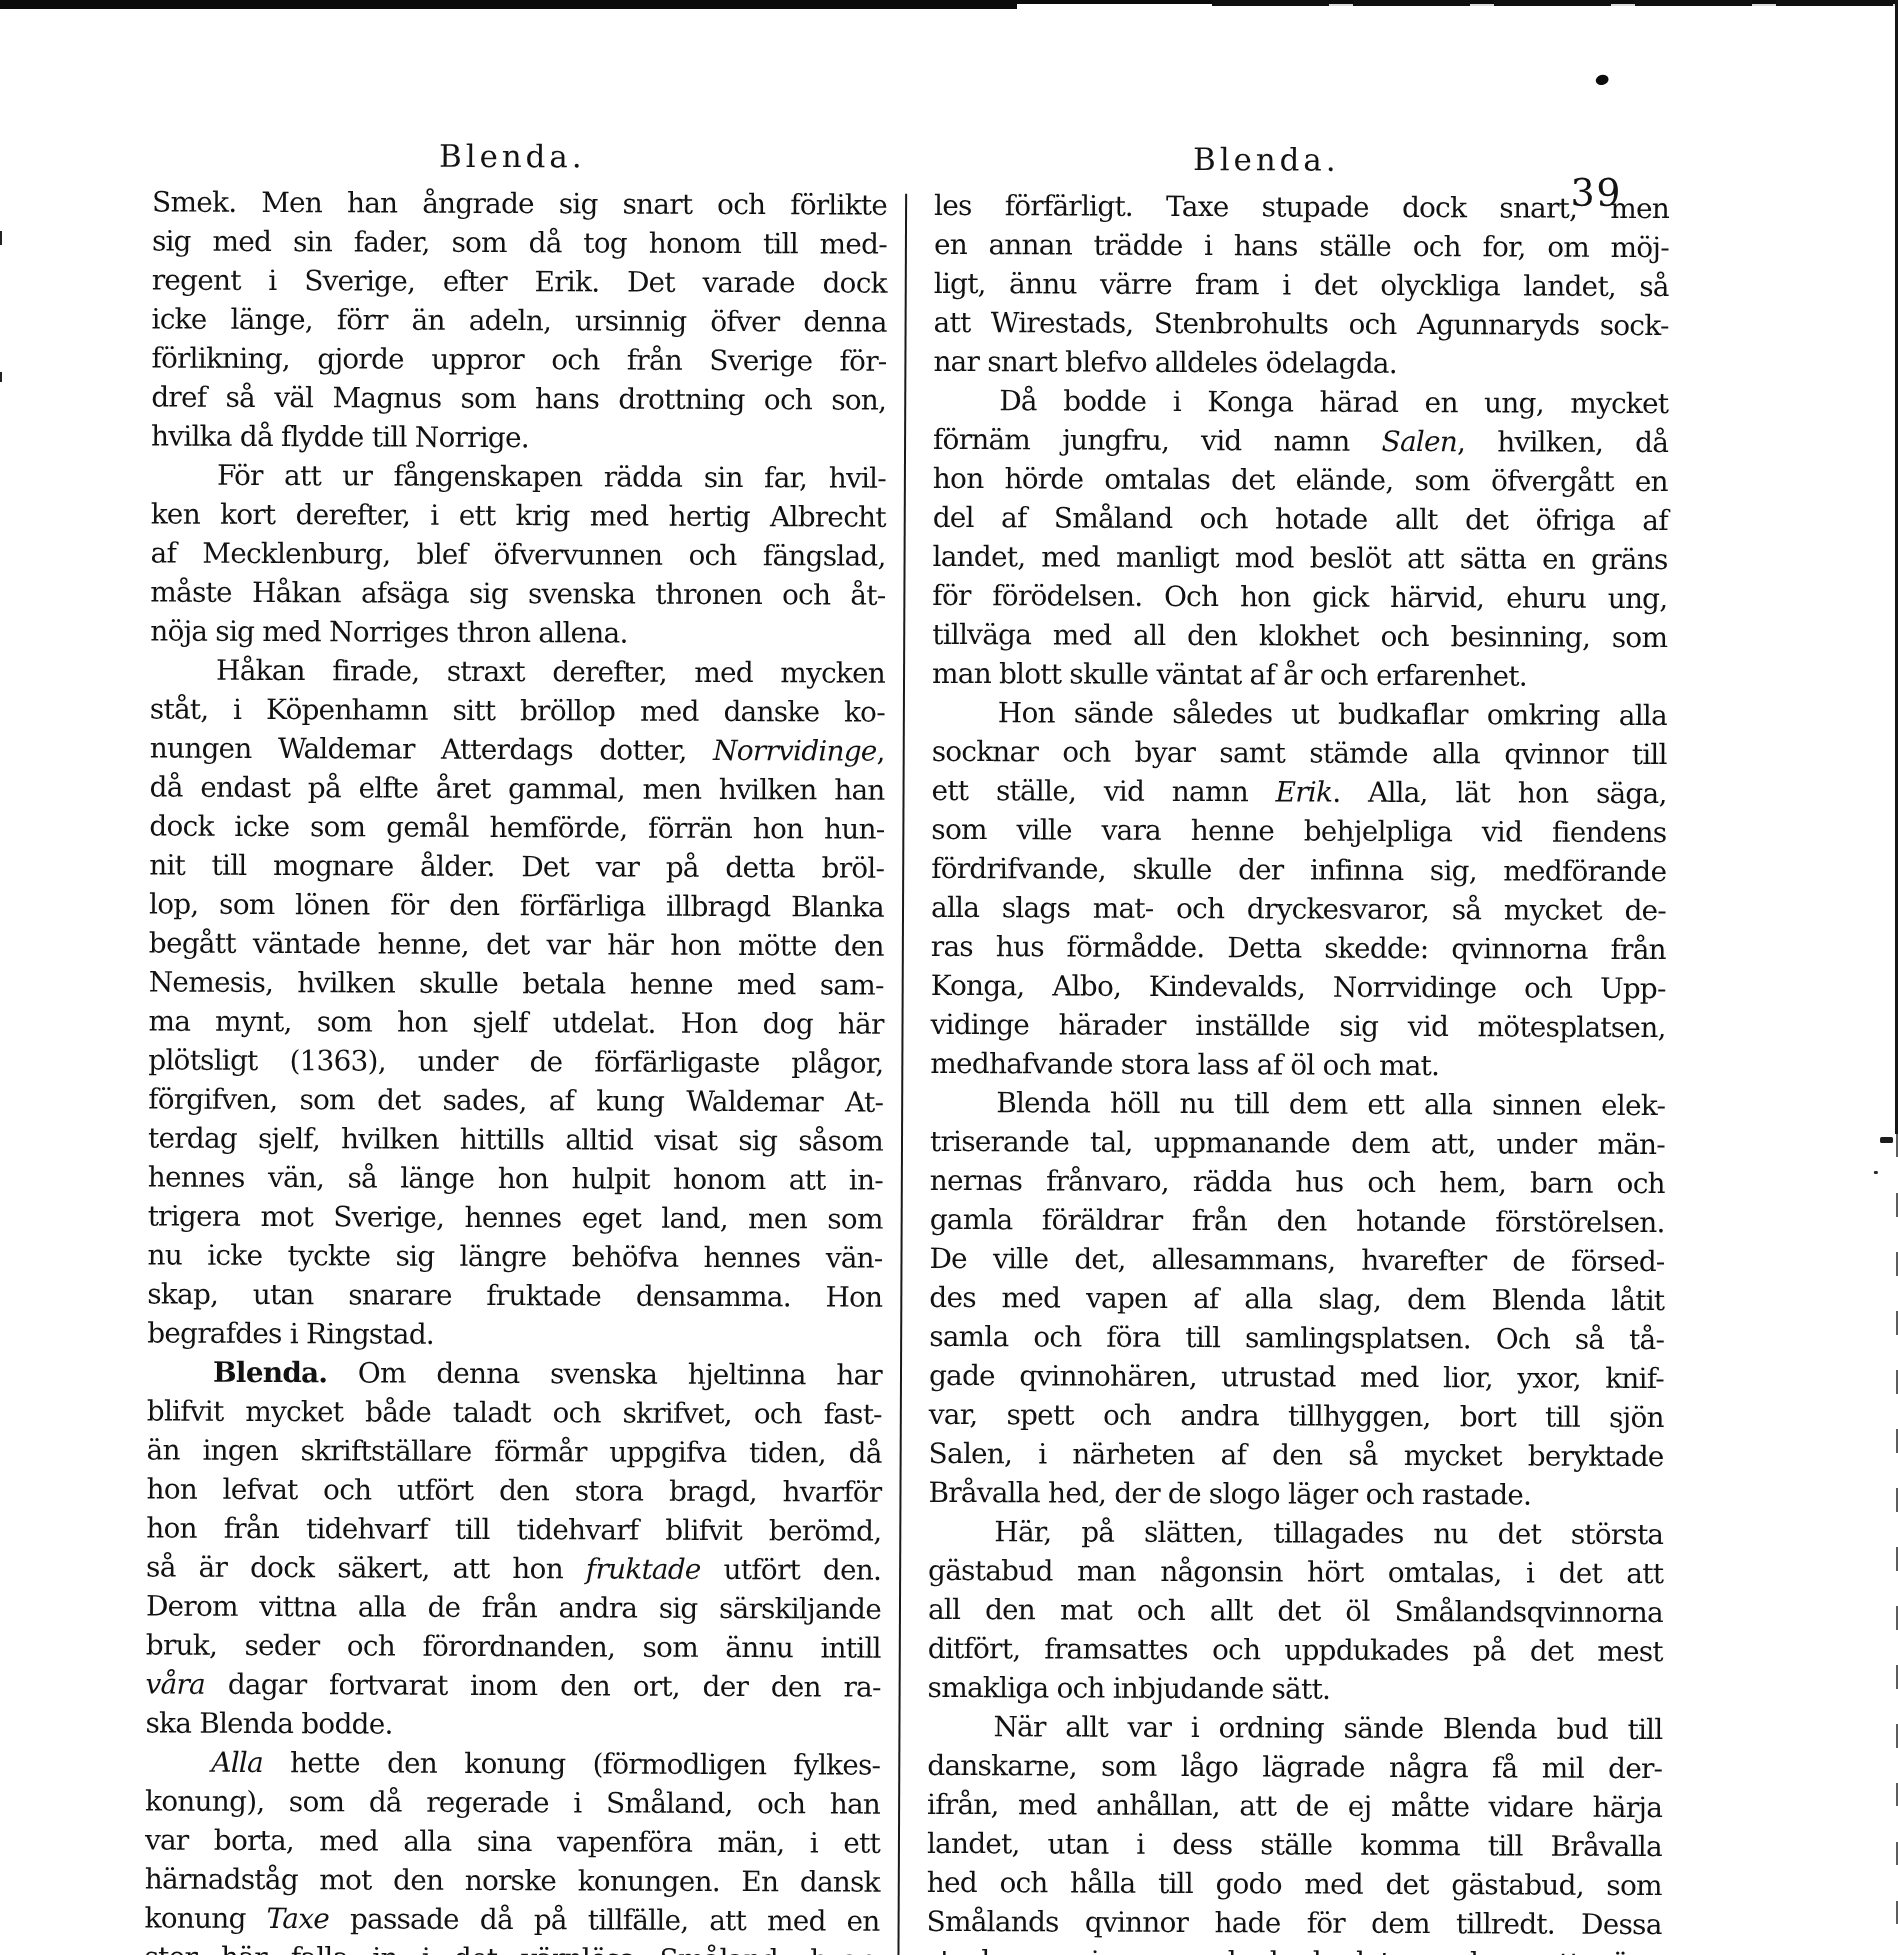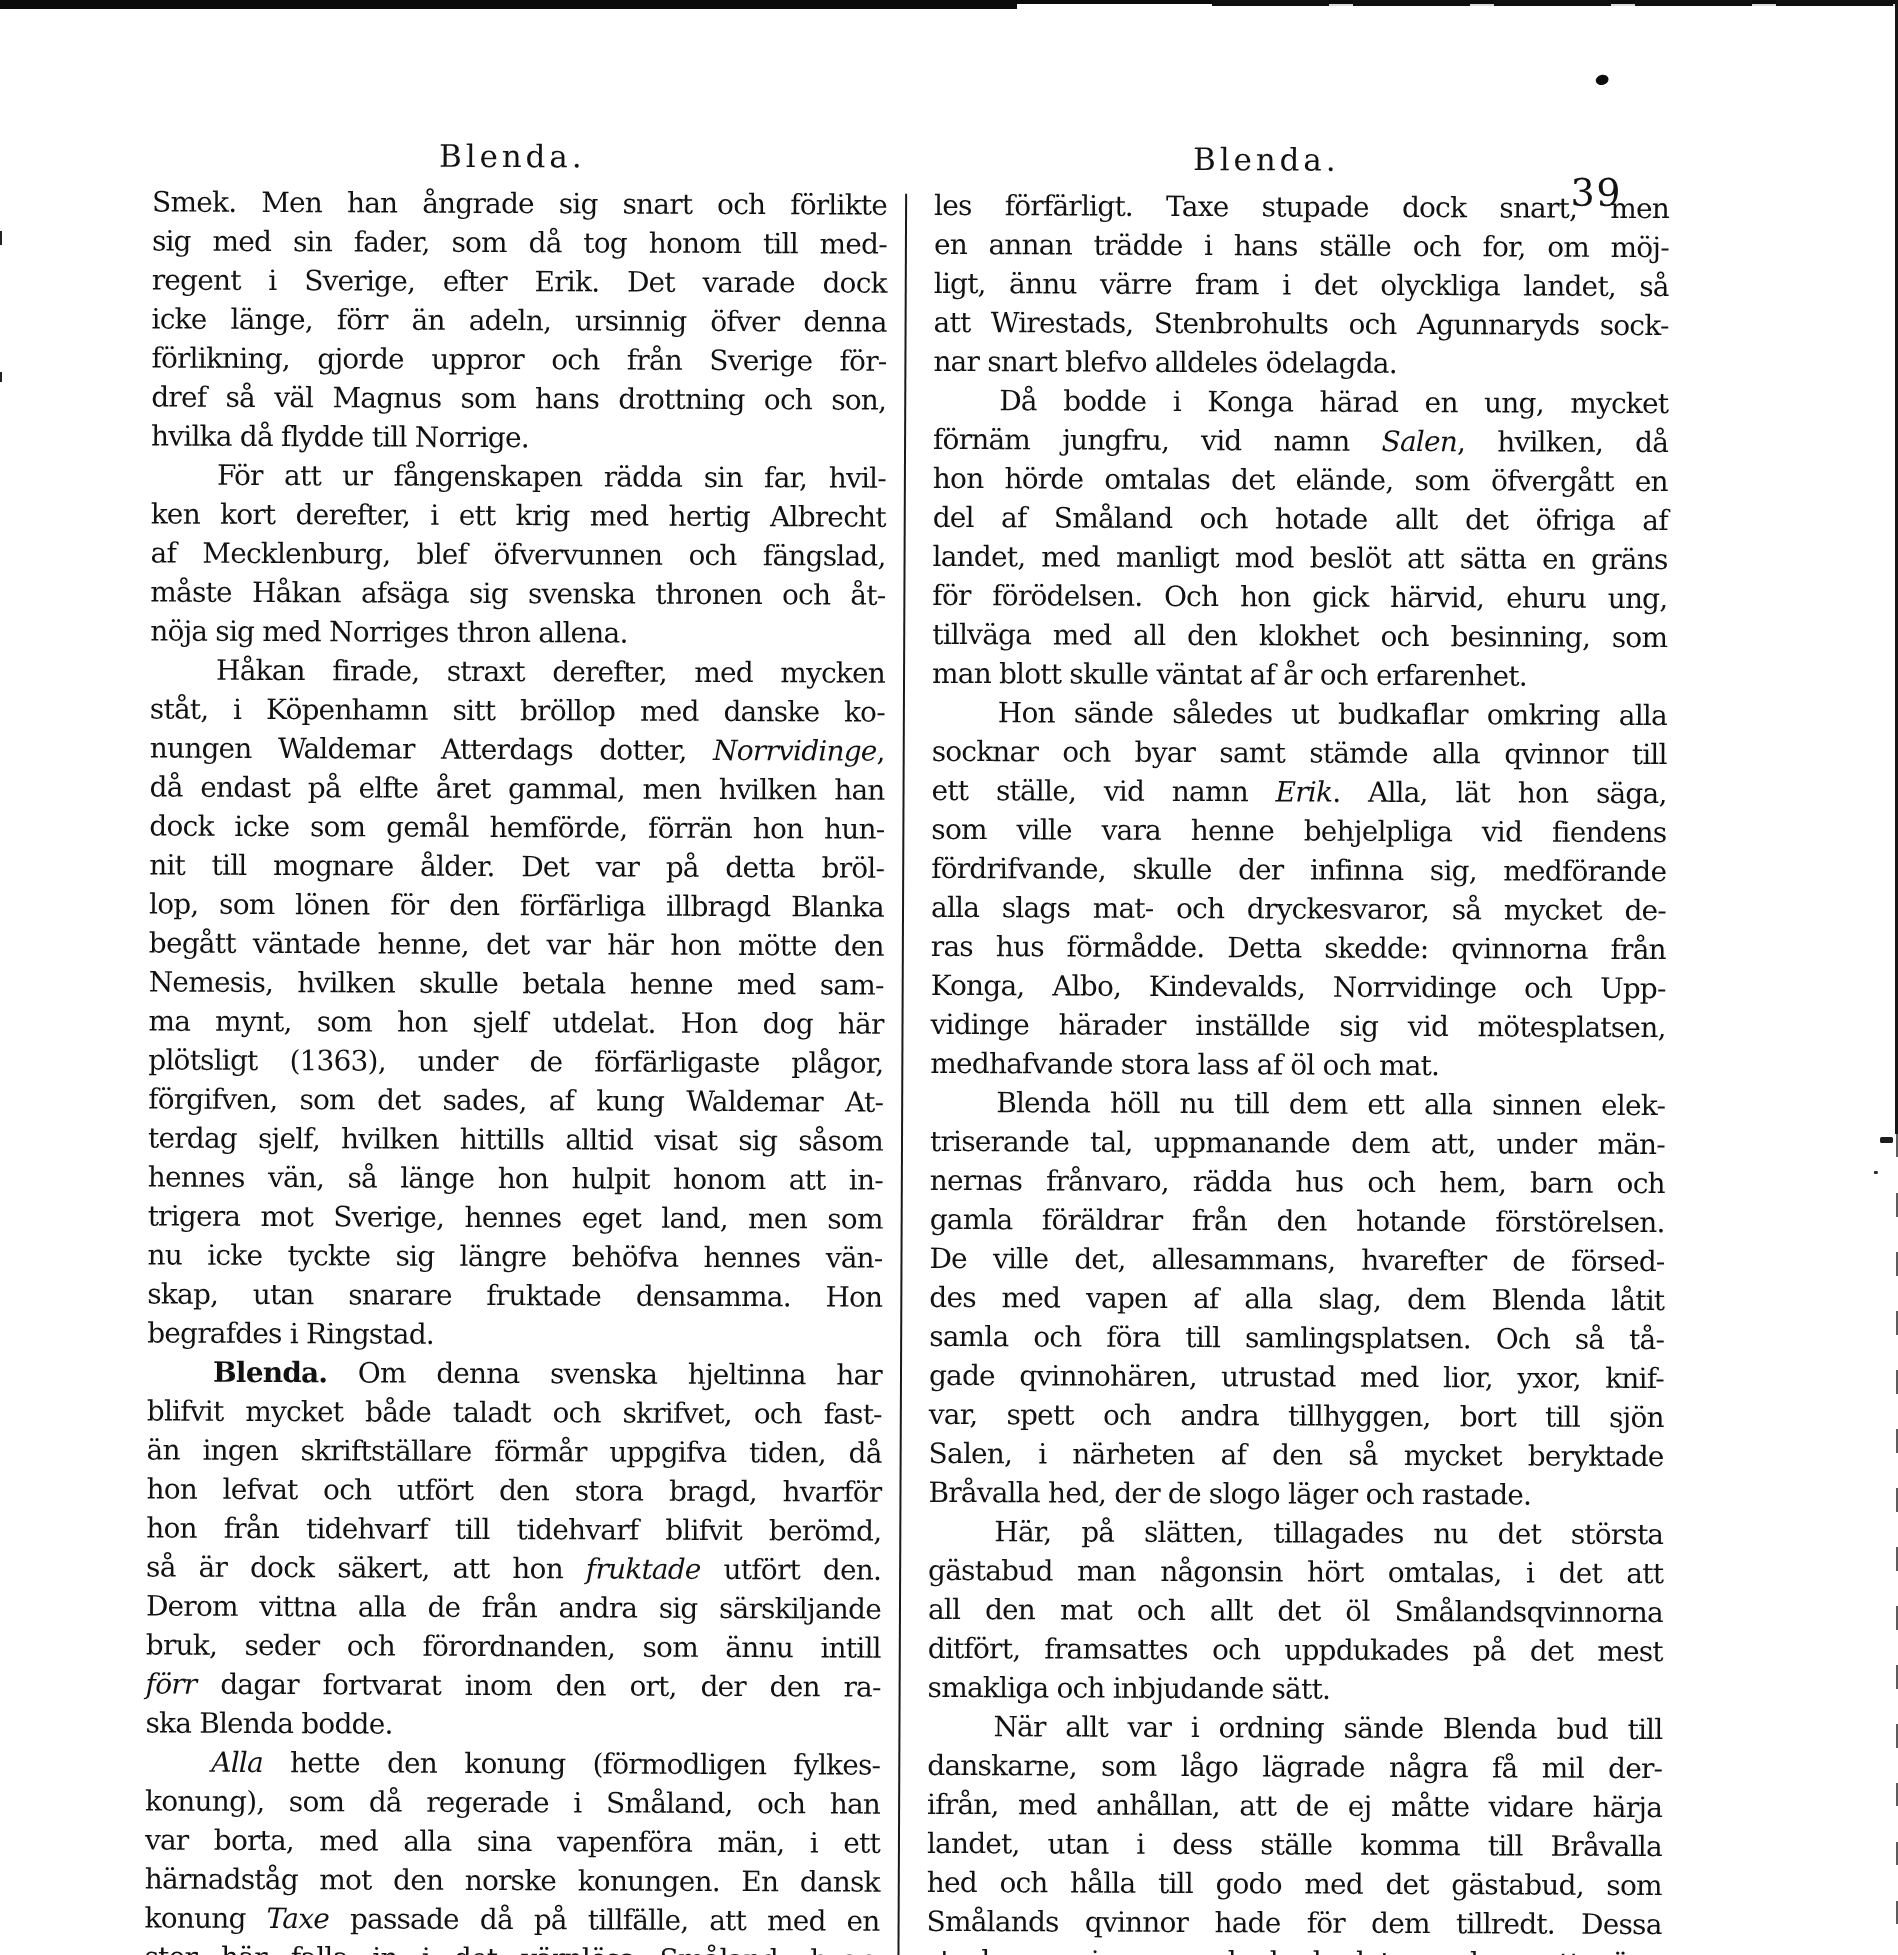--- a/index.html
+++ b/index.html
@@ -134,21 +134,21 @@
       <div class="line">skap,  utan  snarare  fruktade  densamma.   Hon</div>
       <div class="line end">begrafdes  i  Ringstad.</div>
       <div class="line indent"><b>Blenda.</b>  Om  denna  svenska  hjeltinna  har</div>
       <div class="line">blifvit  mycket  både  taladt  och  skrifvet,  och  fast-</div>
       <div class="line">än  ingen  skriftställare  förmår  uppgifva  tiden,  då</div>
       <div class="line">hon  lefvat  och  utfört  den  stora  bragd,  hvarför</div>
       <div class="line">hon  från  tidehvarf  till  tidehvarf  blifvit  berömd,</div>
       <div class="line">så  är  dock  säkert,  att  hon  <i>fruktade</i>  utfört  den.</div>
       <div class="line">Derom  vittna  alla  de  från  andra  sig  särskiljande</div>
       <div class="line">bruk,  seder  och  förordnanden,  som  ännu  intill</div>
-      <div class="line"><i>förr</i>  dagar  fortvarat  inom  den  ort,  der  den  ra-</div>
+      <div class="line"><i>våra</i>  dagar  fortvarat  inom  den  ort,  der  den  ra-</div>
       <div class="line end">ska  Blenda  bodde.</div>
       <div class="line indent"><i>Alla</i>  hette  den  konung  (förmodligen  fylkes-</div>
       <div class="line">konung),  som  då  regerade  i  Småland,  och  han</div>
       <div class="line">var  borta,  med  alla  sina  vapenföra  män,  i  ett</div>
       <div class="line">härnadståg  mot  den  norske  konungen.   En  dansk</div>
       <div class="line">konung  <i>Taxe</i>  passade  då  på  tillfälle,  att  med  en</div>
       <div class="line">stor  här  falla  in  i  det  värnlösa  Småland,  hvar-</div>
     </div>
 
   <div class="column col-right">

